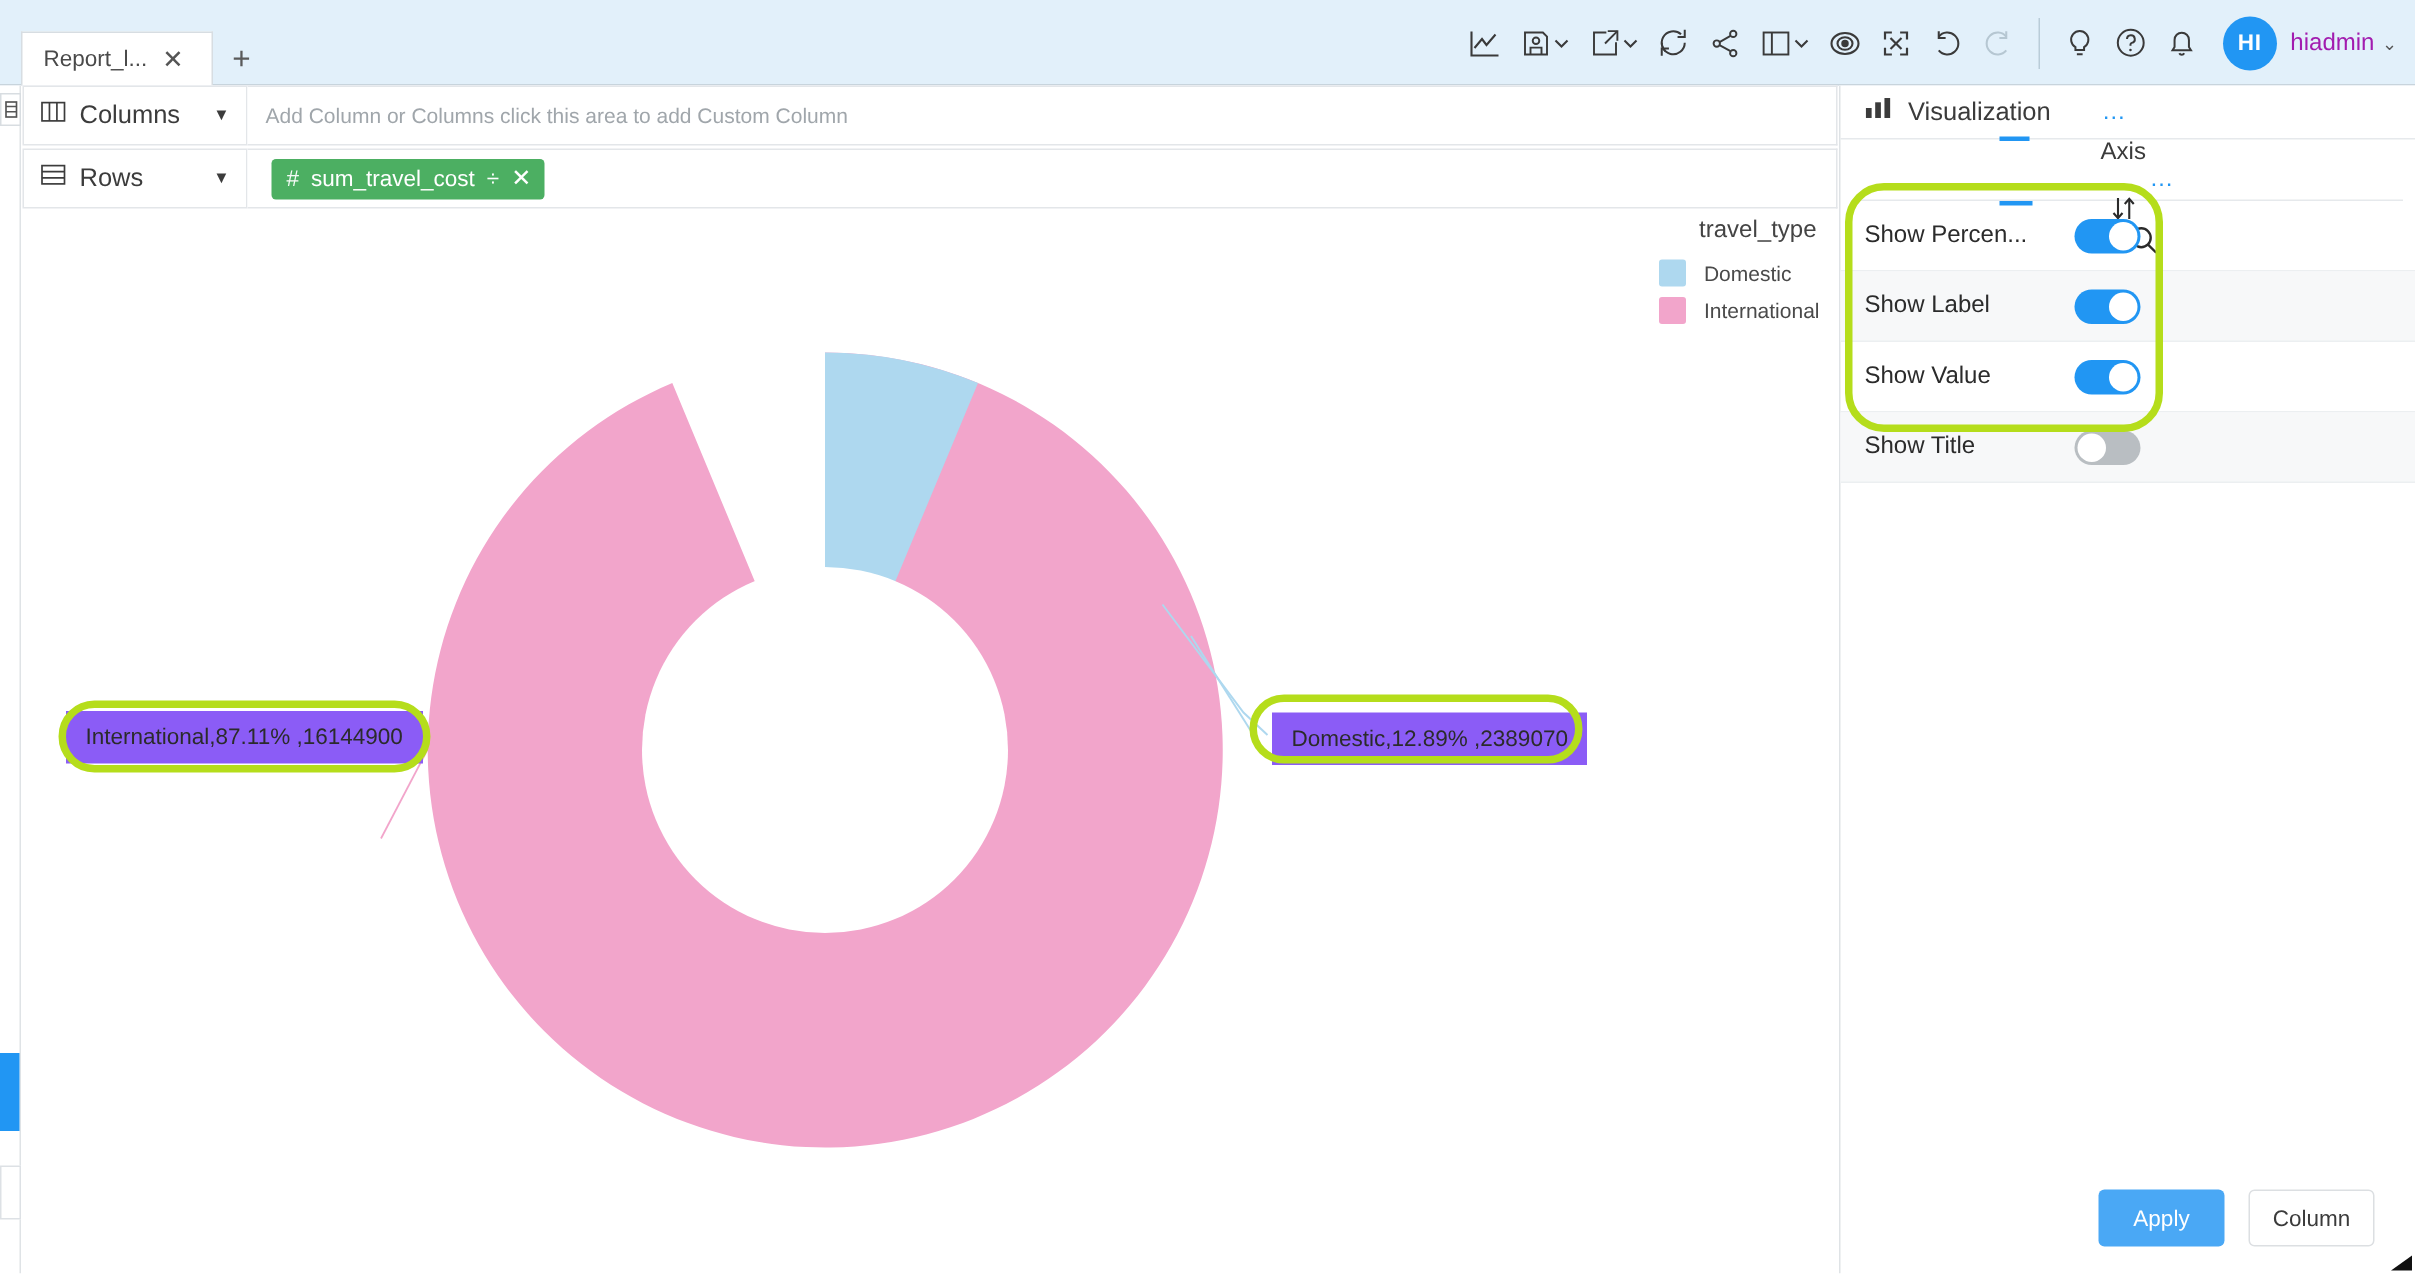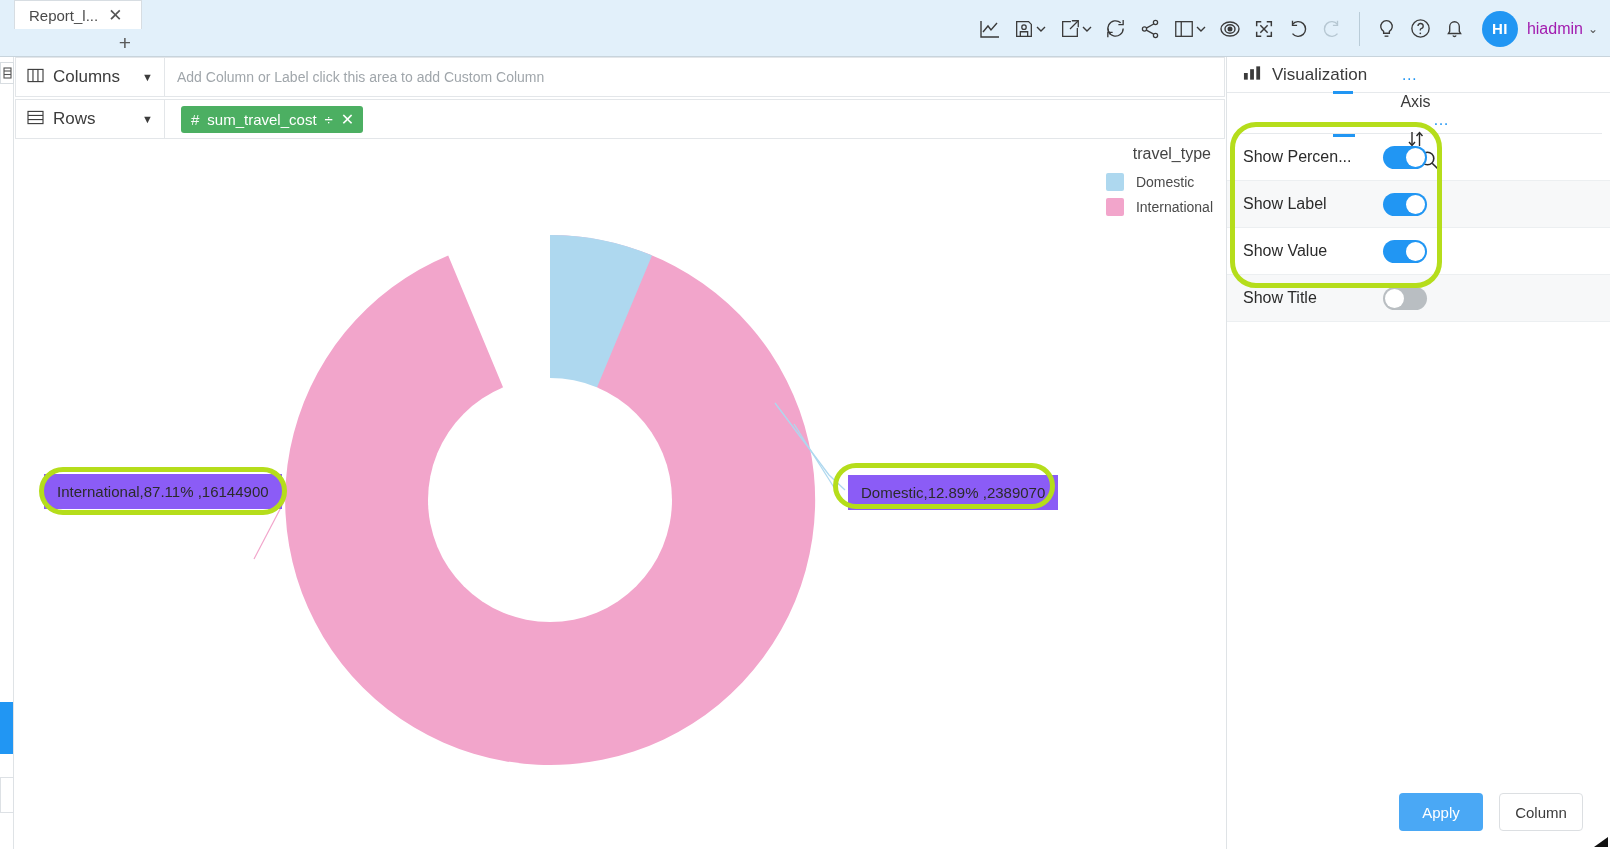--- a/index.html
+++ b/index.html
@@ -9,21 +9,21 @@
     font-family: "Liberation Sans", sans-serif;
     overflow: hidden;
   }
   #app { position: relative; width: 1610px; height: 849px; }
 
   
   .topbar {
     position: absolute; left: 0; top: 0; width: 1610px; height: 57px;
     background: #e2f0fa; border-bottom: 1px solid #c8d4dc;
   }
-  .tabstrip { position: absolute; left: 14px; top: 0; height: 57px; display: flex; align-items: flex-end; flex-direction: column; }
+  .tabstrip { position: absolute; left: 14px; top: 0; height: 57px; display: flex; align-items: flex-end; }
   .tab {
     height: 36px; min-width: 128px; background: #ffffff;
     border: 1px solid #d7dde2; border-bottom: none;
     display: flex; align-items: center; padding: 0 10px 0 14px; gap: 10px;
     font-size: 15px; color: #4a4a4a;
   }
   .tab-label { white-space: nowrap; }
   .tab-close { font-size: 17px; color: #555; line-height: 1; cursor: pointer; }
   .tab-add {
     width: 34px; height: 34px; display: flex; align-items: center; justify-content: center;
@@ -295,21 +295,21 @@
           <svg width="17" height="15" viewBox="0 0 18 16" fill="none" stroke="#3c3c3c" stroke-width="1.2">
             <rect x="1" y="1.5" width="16" height="13"></rect>
               <line x1="6.3" y1="1.5" x2="6.3" y2="14.5"></line>
               <line x1="11.6" y1="1.5" x2="11.6" y2="14.5"></line>
           </svg>
         </span>
         <span class="shelf-title">Columns</span>
         <span class="shelf-caret">▼</span>
       </div>
       <div class="shelf-body">
-        <span class="shelf-ph">Add Column or Label click this area to add Custom Column</span>
+        <span class="shelf-ph">Add Column or Columns click this area to add Custom Column</span>
       </div>
     </div>
 
     <div class="shelf">
       <div class="shelf-head">
         <span>
           <svg width="17" height="15" viewBox="0 0 18 16" fill="none" stroke="#3c3c3c" stroke-width="1.2">
             <rect x="1" y="1.5" width="16" height="13"></rect>
               <line x1="1" y1="5.8" x2="17" y2="5.8"></line>
               <line x1="1" y1="10.2" x2="17" y2="10.2"></line>

